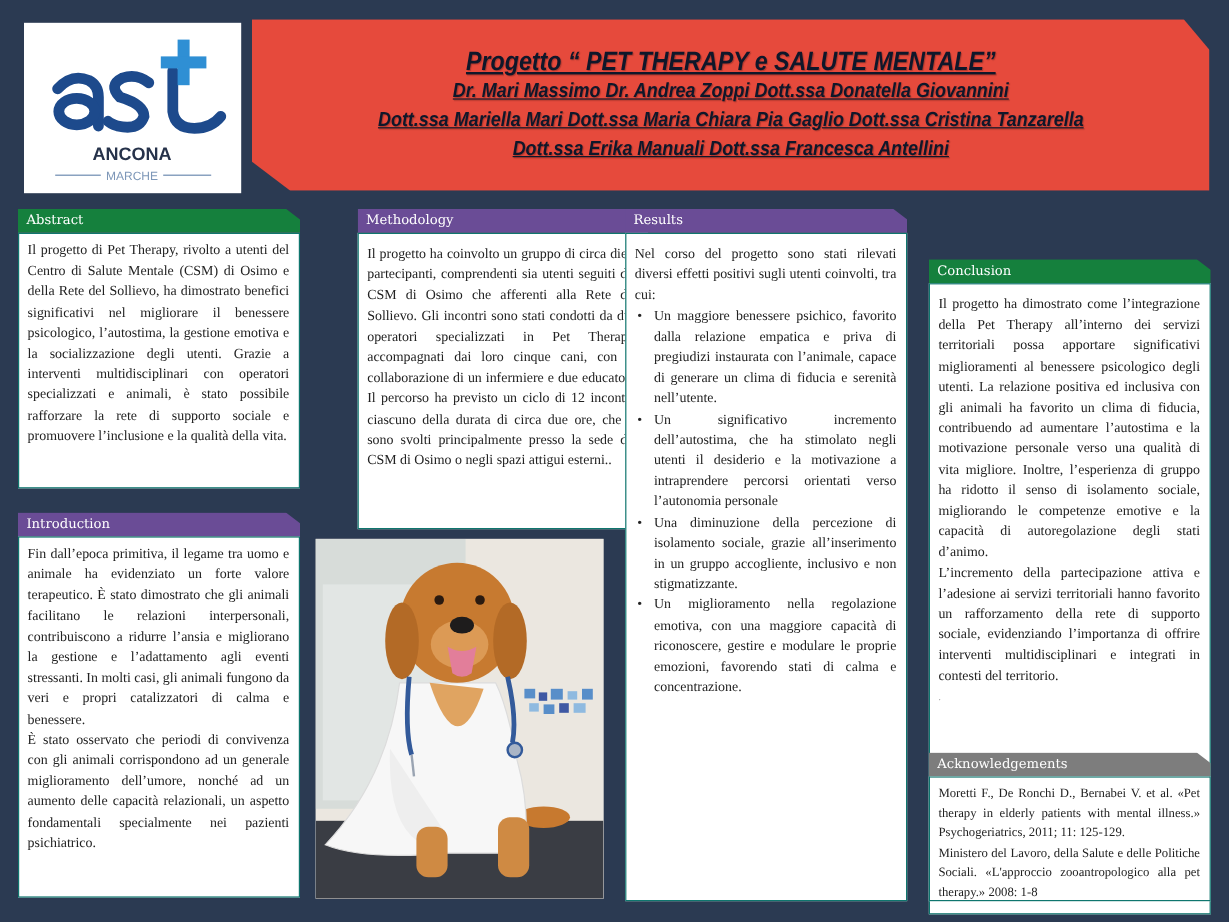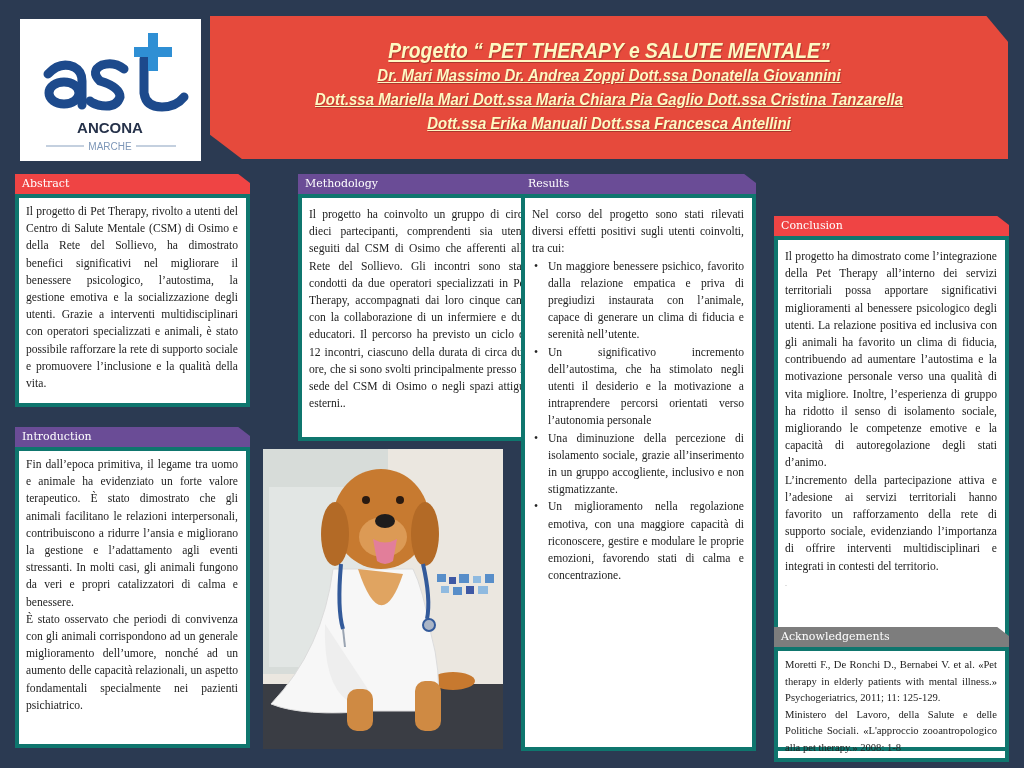--- a/index.html
+++ b/index.html
@@ -6,38 +6,38 @@
   html, body { width: 1024px; height: 768px; overflow: hidden; }
   body { background: #2b3a52; font-family: "Liberation Serif", serif; position: relative; }
 
   .logo-box { position: absolute; left: 20px; top: 19px; width: 181px; height: 142px; background: #fff; }
   .logo-box svg { display: block; }
 
   .title-banner {
     position: absolute; left: 210px; top: 16px; width: 798px; height: 143px;
     background: #e64a3c;
     clip-path: polygon(0 0, 97.3% 0, 100% 18%, 100% 100%, 4% 100%, 0 83%);
-    text-align: center; color: #fef9c3; font-family: "Liberation Sans", sans-serif;
+    text-align: center; color: #0f172a; font-family: "Liberation Sans", sans-serif;
     font-style: italic; font-weight: bold; text-decoration: underline;
     text-shadow: 1px 1px 1px rgba(0,0,0,0.25);
   }
   .title-main { font-size: 22px; line-height: 26px; padding-top: 22px; transform: scaleX(0.88); }
   .title-authors { font-size: 17px; line-height: 24px; transform: scaleX(0.88); }
 
   .panel { position: absolute; }
   .panel-header {
     height: 20px; color: #fff; font-size: 11px; padding-left: 7px; line-height: 20px;
     font-family: "DejaVu Serif", serif;
     clip-path: polygon(0 0, 95% 0, 100% 45%, 100% 100%, 0 100%);
   }
   .panel-body {
     background: #fff; color: #222; font-size: 11.6px; line-height: 17.2px;
-    text-align: justify; padding: 5px 8px 8px 7px; border: 4px solid #0f766e;
+    text-align: justify; padding: 5px 8px 8px 7px; border: 1px solid #0f766e;
   }
-  .teal { background: #ef4444; }
+  .teal { background: #15803d; }
   .purple { background: #6a4c96; }
   .grey { background: #7d7d7d; }
 
   .panel-body p { margin: 0; }
   ul.bullets { list-style: none; margin: 0; padding: 0; }
   ul.bullets li { position: relative; padding-left: 16px; }
   ul.bullets li::before { content: "•"; position: absolute; left: 2px; top: 0; }
 
   .photo { position: absolute; left: 263px; top: 449px; width: 240px; height: 300px; overflow: hidden; background: #e9e6df; }
 </style>

